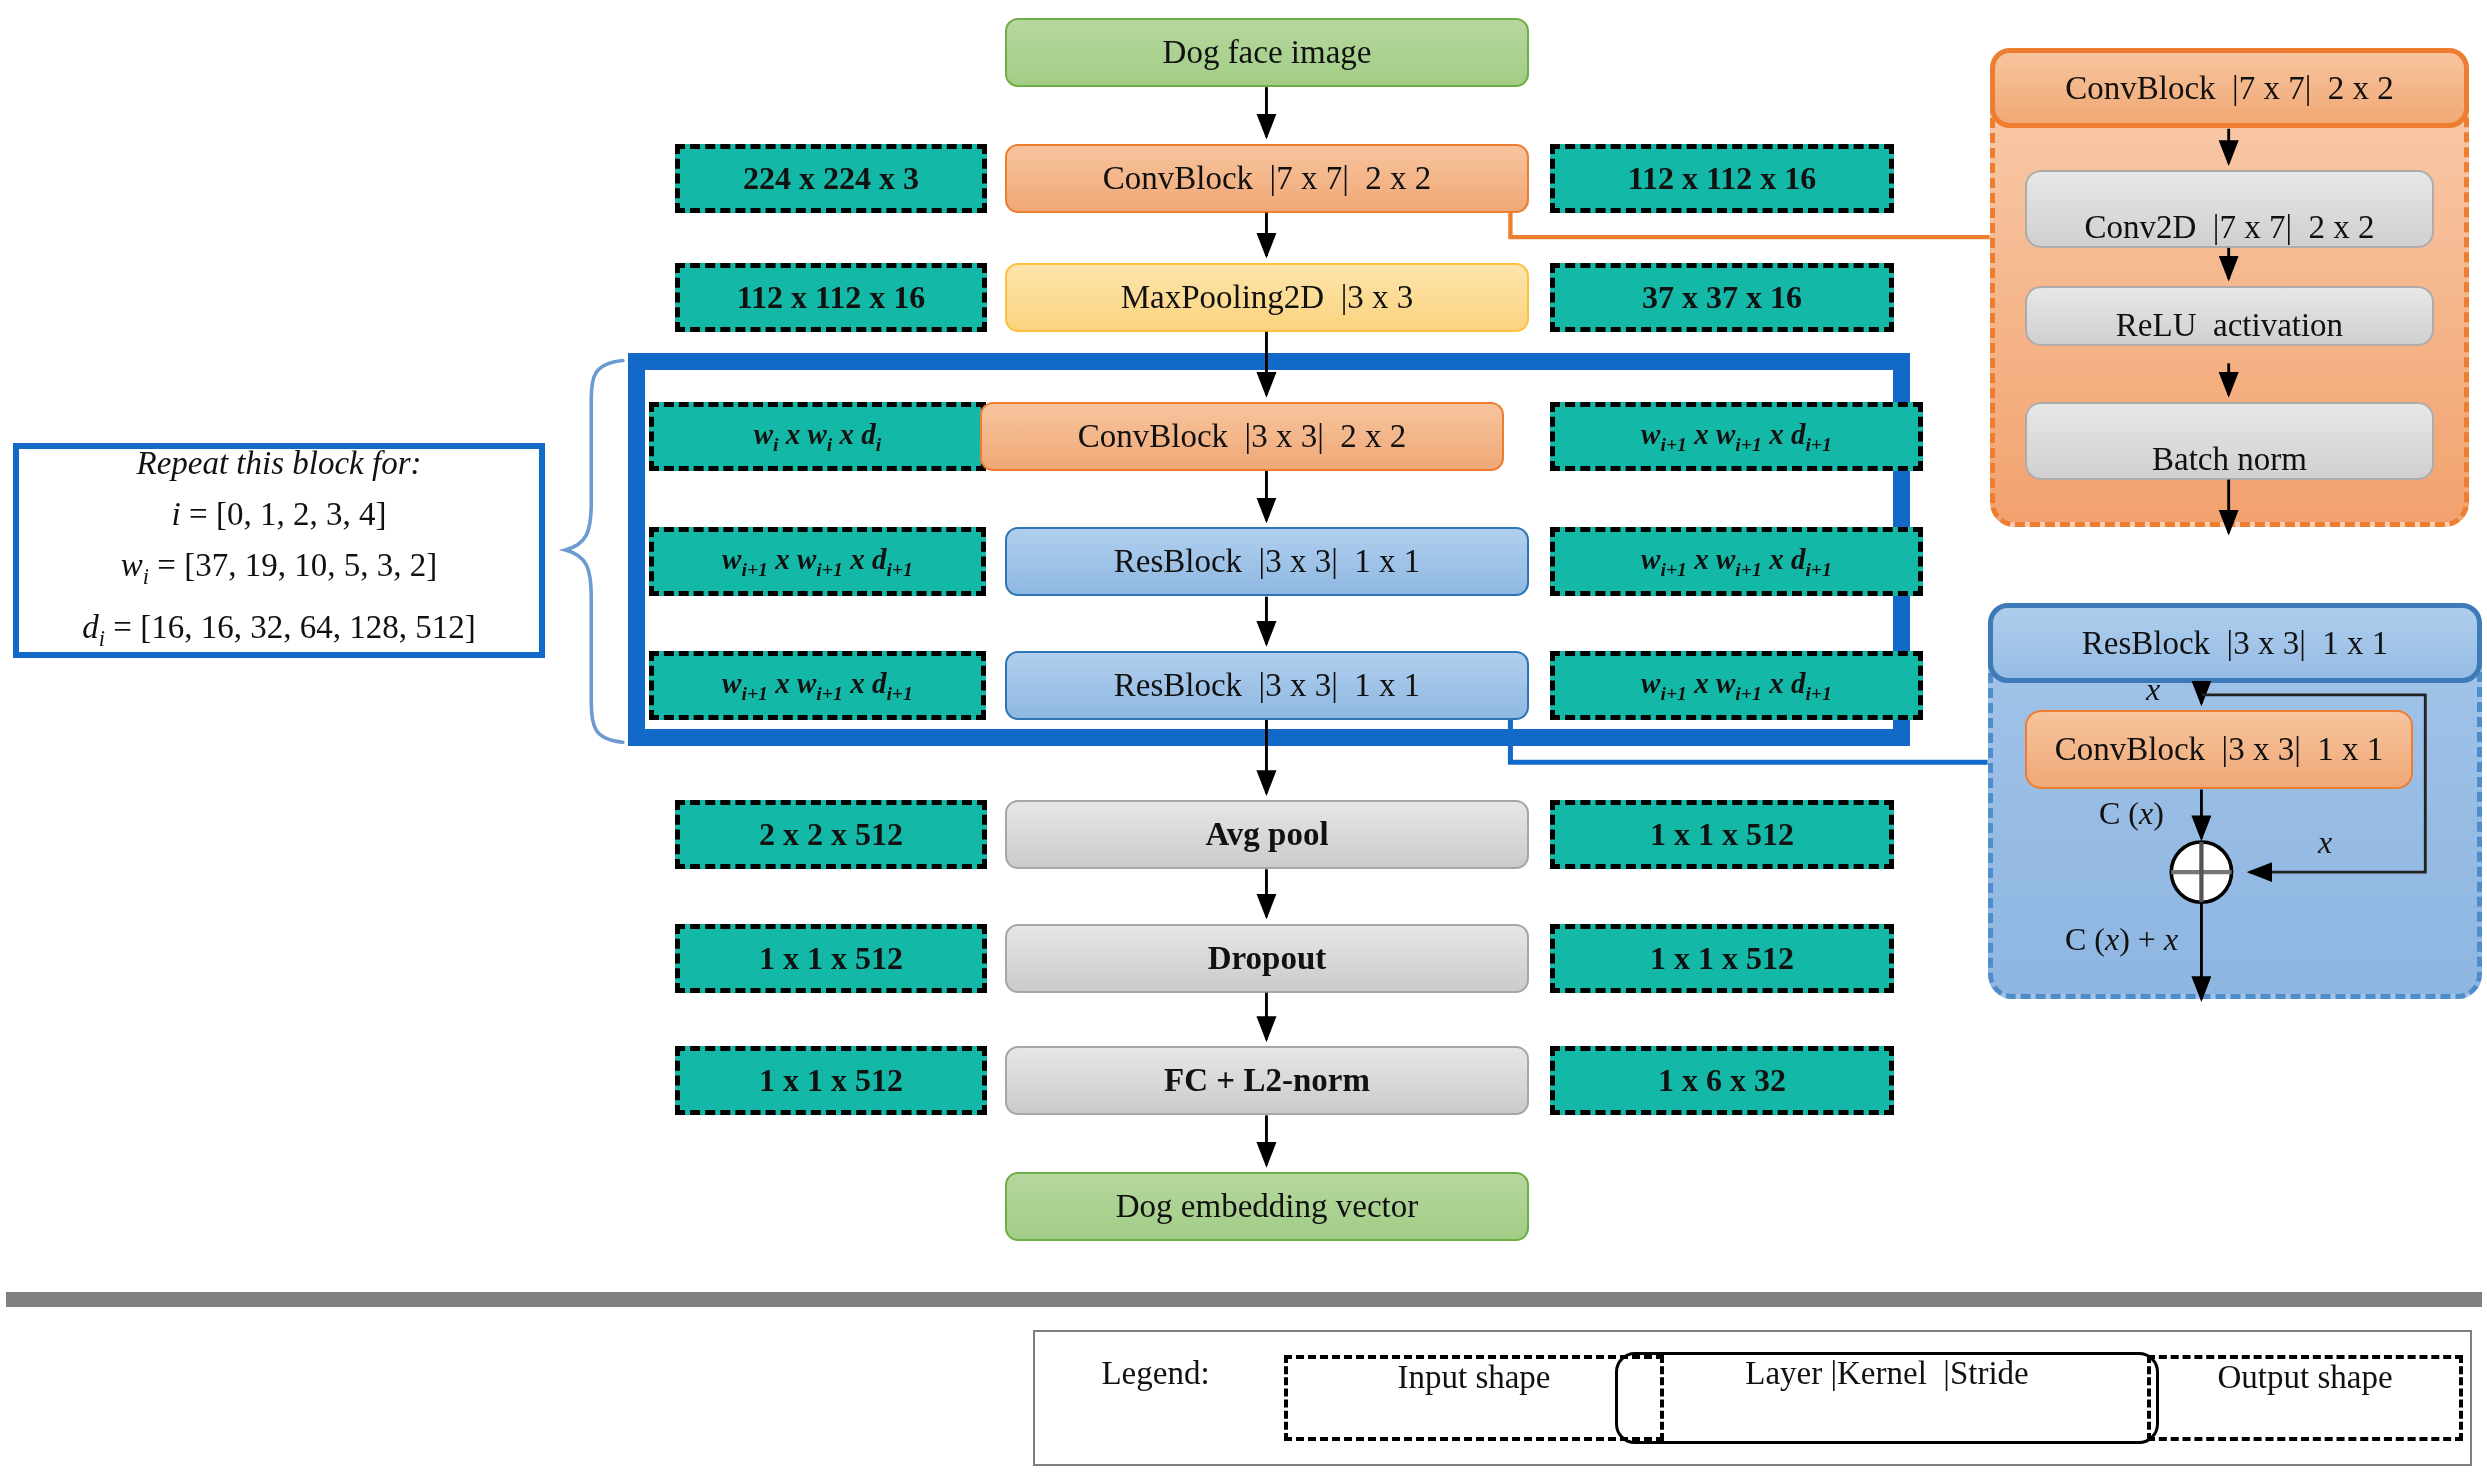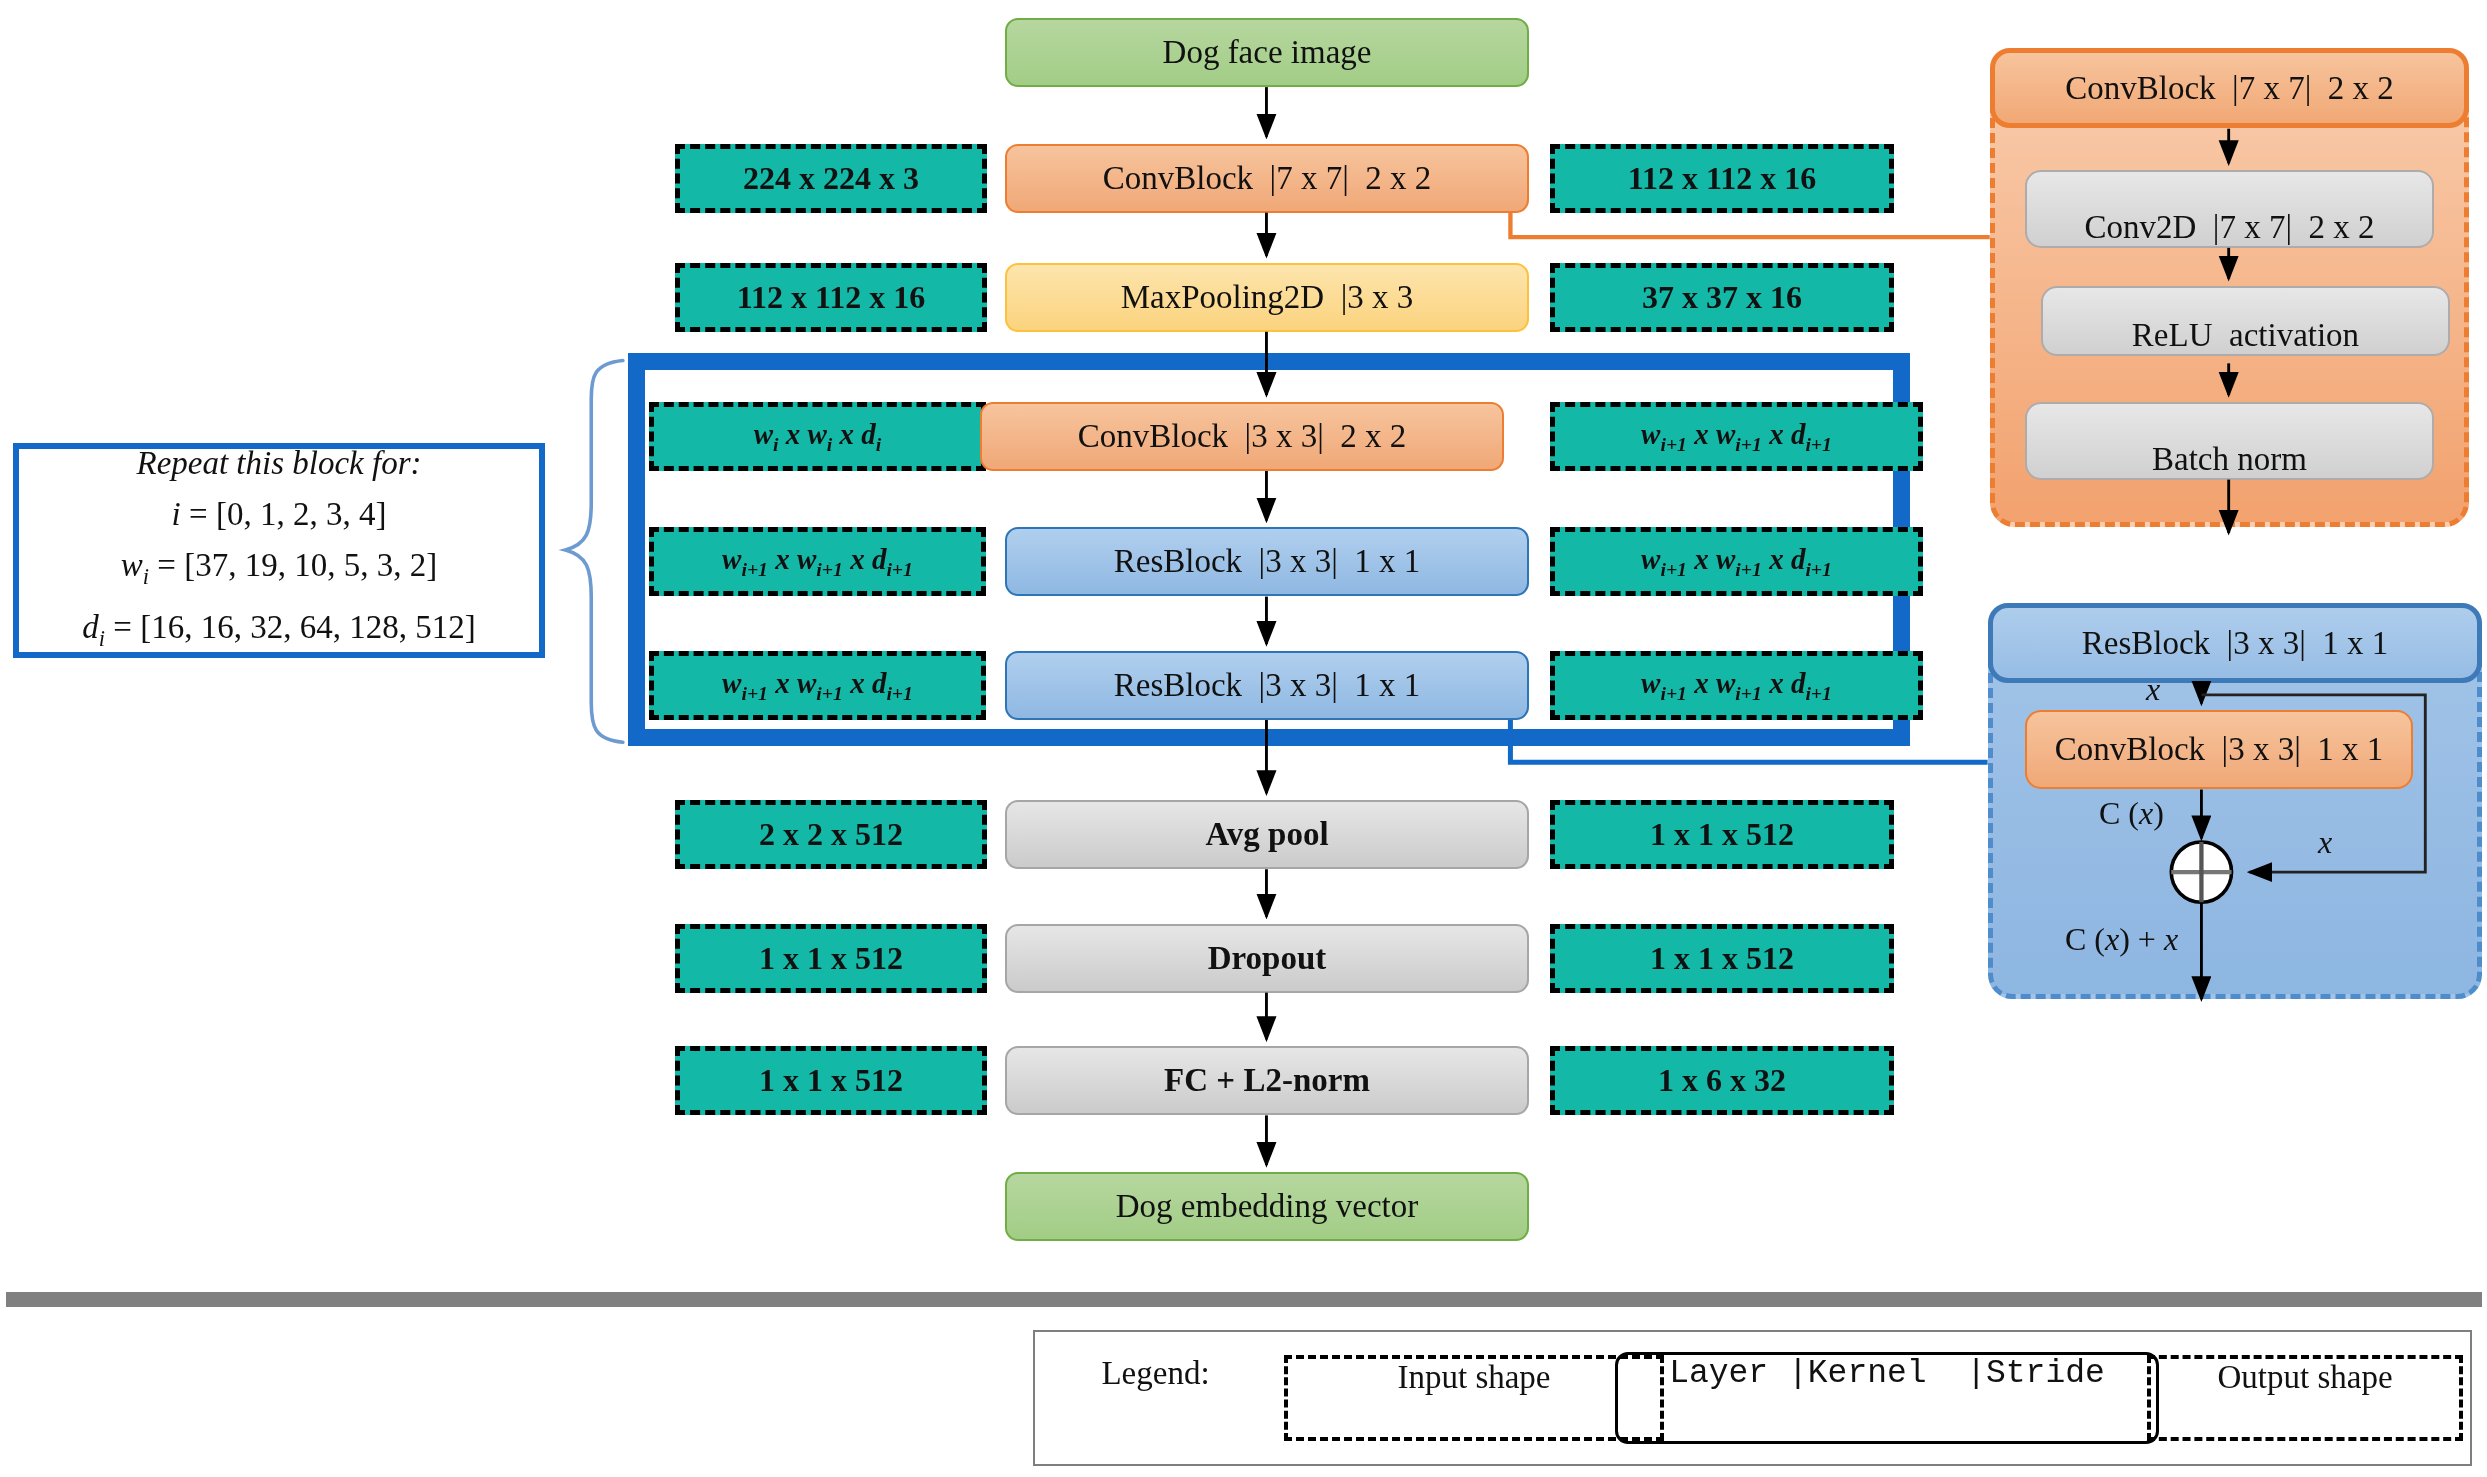--- a/index.html
+++ b/index.html
@@ -49,21 +49,21 @@
   .floatlabel { position:absolute; font-size:32px; white-space:pre; }
   .divider { position:absolute; background:#808080; }
   .legendbox {
     position:absolute; box-sizing:border-box; border:2.9px solid #7f7f7f; background:#fff;
   }
   .legend-item {
     position:absolute; box-sizing:border-box; display:flex;
     justify-content:center; font-size:33px; white-space:pre;
   }
   .legend-dashed { border:4.3px dashed #000; }
-  .legend-solid  { border:3.6px solid #000; border-radius:13px;font-family:Liberation Mono, monospace; }
+  .legend-solid  { border:3.6px solid #000; border-radius:20px; }
   svg.overlay { position:absolute; left:0; top:0; pointer-events:none; }
 </style>
 </head>
 <body>
 
 <div class="canvas">
 
   <div class="bluerect" style="left:628px; top:353px; width:1282px; height:393px;"></div>
 
   <div class="box layer t-green" style="left:1005px; top:18px; width:524px; height:69px;">
@@ -134,21 +134,21 @@
     <div><i>i</i> = [0, 1, 2, 3, 4]</div>
     <div><i>w<sub>i</sub></i> = [37, 19, 10, 5, 3, 2]</div>
     <div><i>d<sub>i</sub></i> = [16, 16, 32, 64, 128, 512]</div>
   </div>
 
   <div class="panel panel-orange" style="left:1990px; top:48px; width:479px; height:479px;"></div>
   <div class="panel-header ph-orange" style="left:1990px; top:48px; width:479px; height:80px;">
     <span>ConvBlock  |7 x 7|  2 x 2</span></div>
   <div class="graystep" style="left:2025px; top:170px; width:409px; height:78px;">
     <span>Conv2D  |7 x 7|  2 x 2</span></div>
-  <div class="graystep" style="left:2025px; top:286px; width:409px; height:70px;margin-left:16px;">
+  <div class="graystep" style="left:2025px; top:286px; width:409px; height:60px;">
     <span>ReLU  activation</span></div>
   <div class="graystep" style="left:2025px; top:402px; width:409px; height:78px;">
     <span>Batch norm</span></div>
 
   <div class="panel panel-blue" style="left:1988px; top:603px; width:494px; height:396px;"></div>
   <div class="panel-header ph-blue" style="left:1988px; top:603px; width:494px; height:80px;">
     <span>ResBlock  |3 x 3|  1 x 1</span></div>
   <div class="box layer t-conv" style="left:2025px; top:710px; width:388px; height:79px; border-radius:16px;">
     <span>ConvBlock  |3 x 3|  1 x 1</span></div>
   <div class="floatlabel" style="left:2146px; top:671px;"><i>x</i></div>

